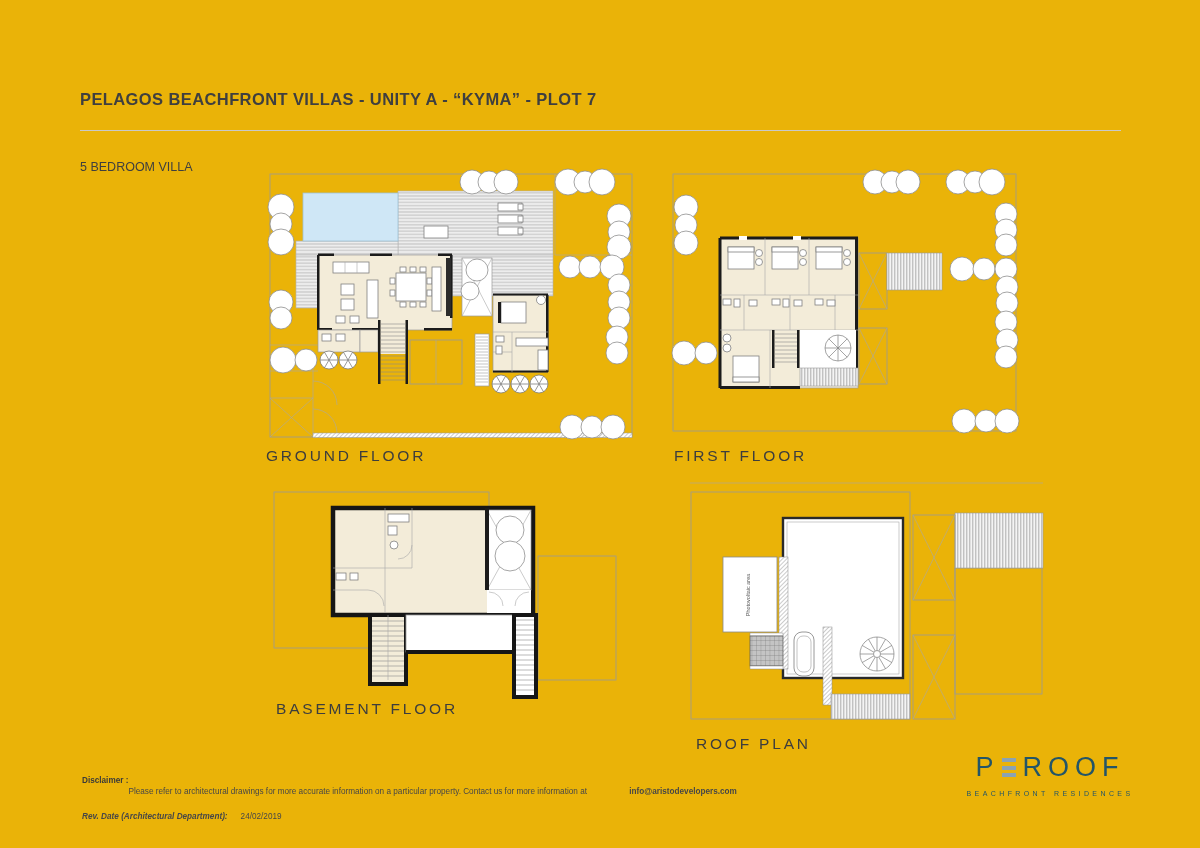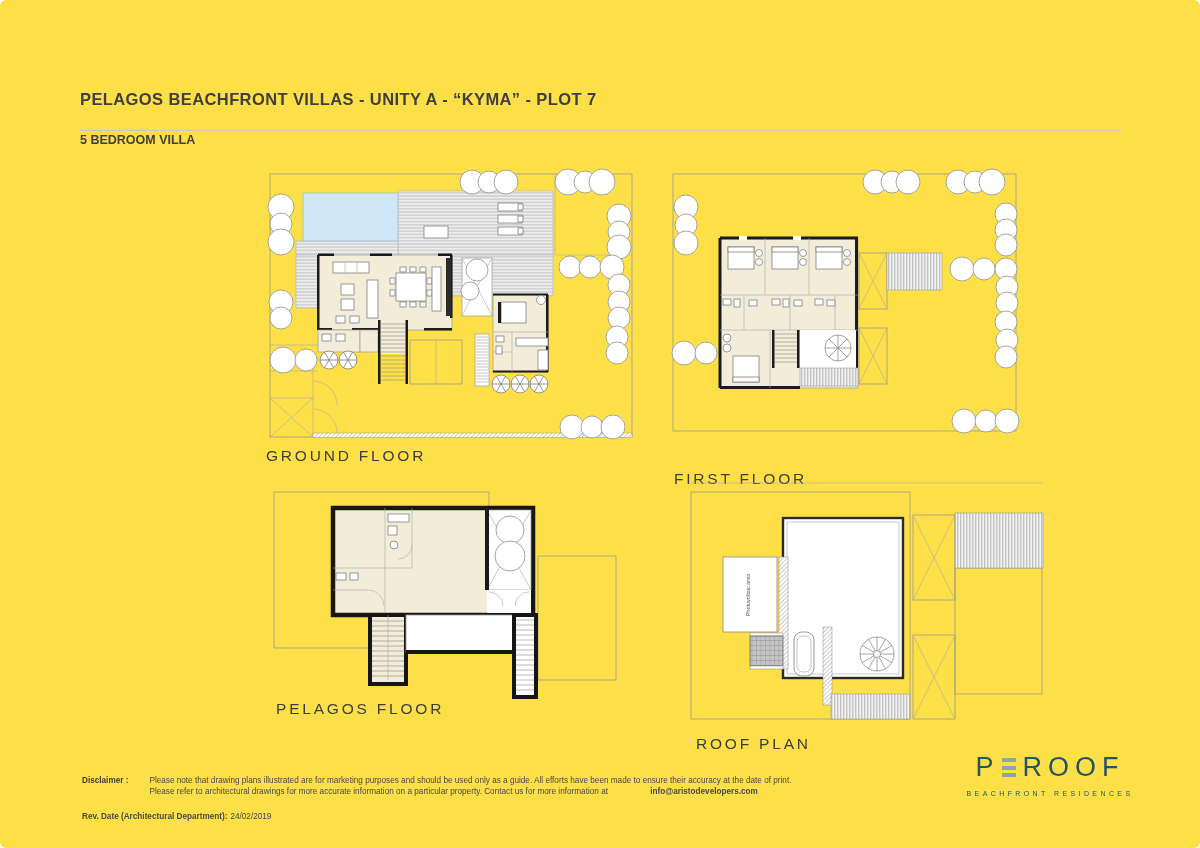--- a/index.html
+++ b/index.html
@@ -1,30 +1,30 @@
 <!DOCTYPE html>
 <html><head>
 <meta charset="utf-8">
 <style>
   html,body{margin:0;padding:0;background:#ffffff;}
-  .sheet{position:relative;width:1200px;height:848px;background:#fde047;overflow:hidden;
-         font-family:"Liberation Sans", sans-serif;color:#3d3d3d;border-radius:6px;}
+  .sheet{position:relative;width:1200px;height:848px;background:#eab308;overflow:hidden;
+         font-family:"Liberation Sans", sans-serif;color:#3d3d3d;}
   .title{position:absolute;left:80px;top:90px;font-size:16.5px;font-weight:bold;
          letter-spacing:.4px;color:#3f3f3f;}
   .rule{position:absolute;left:80px;top:130px;width:1041px;border-top:1px solid #c9c9c9;}
-  .subtitle{position:absolute;left:80px;top:133px;font-size:12.5px;font-weight:bold;color:#3f3f3f;}
+  .subtitle{position:absolute;left:80px;top:160px;font-size:12.5px;font-weight:normal;color:#3f3f3f;}
   .plan-label{position:absolute;font-size:15.5px;letter-spacing:2.8px;color:#3d3d3d;text-align:center;}
   .plan{position:absolute;}
   
   .disclaimer{position:absolute;left:82px;top:776px;display:flex;font-size:8.2px;
               line-height:10.6px;color:#474747;width:850px;}
-  .disc-label{font-weight:bold;white-space:nowrap;margin-right:21px;color:#3a3a3a;}
+  .disc-label{font-weight:bold;white-space:nowrap;margin-right:0;color:#3a3a3a;}
   .disc-email{font-weight:bold;padding-left:40px;}
   .revdate{position:absolute;left:82px;top:812px;font-size:8.2px;color:#474747;}
-  .rev-label{font-weight:bold;margin-right:3px;}
+  .rev-label{font-weight:bold;margin-right:13px;font-style:italic;}
   
   .logo{position:absolute;left:952px;top:752px;width:196px;text-align:center;}
   .wordmark{display:flex;align-items:center;justify-content:center;
             font-size:27px;letter-spacing:6px;color:#235568;font-weight:400;}
   .ebars{display:inline-flex;flex-direction:column;gap:3.5px;margin:0 7px 0 2px;}
   .ebars span{display:block;width:14px;height:4px;background:#8ba3b2;}
   .tagline{margin-top:7px;font-size:7px;letter-spacing:3.4px;color:#235568;}
   svg{display:block;}
   .tree{fill:#ffffff;stroke:#8e8e8e;stroke-width:.8;}
   .thin{fill:none;stroke:#9a9a9a;stroke-width:.8;}
@@ -352,21 +352,21 @@
       <circle class="tree" cx="1007" cy="287" r="11"></circle>
         <circle class="tree" cx="1007" cy="303" r="11"></circle>
         <circle class="tree" cx="1006" cy="322" r="11"></circle>
       <circle class="tree" cx="1007" cy="340" r="11"></circle>
         <circle class="tree" cx="1006" cy="357" r="11"></circle>
       <circle class="tree" cx="964" cy="421" r="12"></circle>
         <circle class="tree" cx="986" cy="421" r="11"></circle>
         <circle class="tree" cx="1007" cy="421" r="12"></circle>
     </g>
   </svg>
-  <div class="plan-label" style="left:674px;top:470px">FIRST FLOOR</div>
+  <div class="plan-label" style="left:674px;top:447px">FIRST FLOOR</div>
 
   <svg class="plan" style="left:270px;top:485px" width="380" height="215" viewBox="270 485 380 215">
     <rect class="thin" x="274" y="492" width="215" height="156"></rect>
     <rect class="thin" x="538" y="556" width="78" height="124"></rect>
     <g>
       <rect x="333" y="508" width="200" height="107" fill="#f3ecd9" stroke="#161616" stroke-width="4.5"></rect>
       <line class="fine" x1="385" y1="508" x2="385" y2="615"></line>
       <line class="fine" x1="412" y1="508" x2="412" y2="568"></line>
       <line class="fine" x1="333" y1="568" x2="412" y2="568"></line>
       <line class="fine" x1="333" y1="590" x2="368" y2="590"></line>
@@ -425,21 +425,21 @@
         <line x1="516" y1="660" x2="534" y2="660"></line>
           <line x1="516" y1="665" x2="534" y2="665"></line>
         <line x1="516" y1="670" x2="534" y2="670"></line>
           <line x1="516" y1="675" x2="534" y2="675"></line>
         <line x1="516" y1="680" x2="534" y2="680"></line>
           <line x1="516" y1="685" x2="534" y2="685"></line>
         <line x1="516" y1="690" x2="534" y2="690"></line>
       </g>
     </g>
   </svg>
-  <div class="plan-label" style="left:276px;top:700px">PELAGOS FLOOR</div>
+  <div class="plan-label" style="left:276px;top:700px">BASEMENT FLOOR</div>
 
   <svg class="plan" style="left:685px;top:478px" width="400" height="248" viewBox="685 478 400 248">
     <line class="fine" x1="690" y1="483" x2="1043" y2="483"></line>
     <rect class="thin" x="691" y="492" width="219" height="227"></rect>
     <rect class="thin" x="955" y="568" width="87" height="126"></rect>
     <g>
       <rect x="783" y="518" width="120" height="160" fill="#ffffff" stroke="#2a2a2a" stroke-width="2.4"></rect>
       <rect class="fine" x="787" y="522" width="112" height="152"></rect>
     </g>
     <g>
@@ -484,21 +484,21 @@
       <rect class="thin" x="913" y="635" width="42" height="84"></rect>
       <line class="fine" x1="913" y1="635" x2="955" y2="719"></line>
         <line class="fine" x1="955" y1="635" x2="913" y2="719"></line>
     </g>
   </svg>
   <div class="plan-label" style="left:696px;top:735px">ROOF PLAN</div>
 
   <div class="disclaimer">
     <span class="disc-label">Disclaimer :</span>
     <span>
-      <span>Please note that drawing plans illustrated are for marketing purposes and should be used only as a guide. All efforts have been made to ensure their accuracy at the date of print.</span><br>
+      <br>
       <span>Please refer to architectural drawings for more accurate information on a particular property. Contact us for more information at</span>
       <span class="disc-email">info@aristodevelopers.com</span>
     </span>
   </div>
   <div class="revdate">
     <span class="rev-label">Rev. Date (Architectural Department):</span><span>24/02/2019</span>
   </div>
 
   <div class="logo">
     <div class="wordmark">

